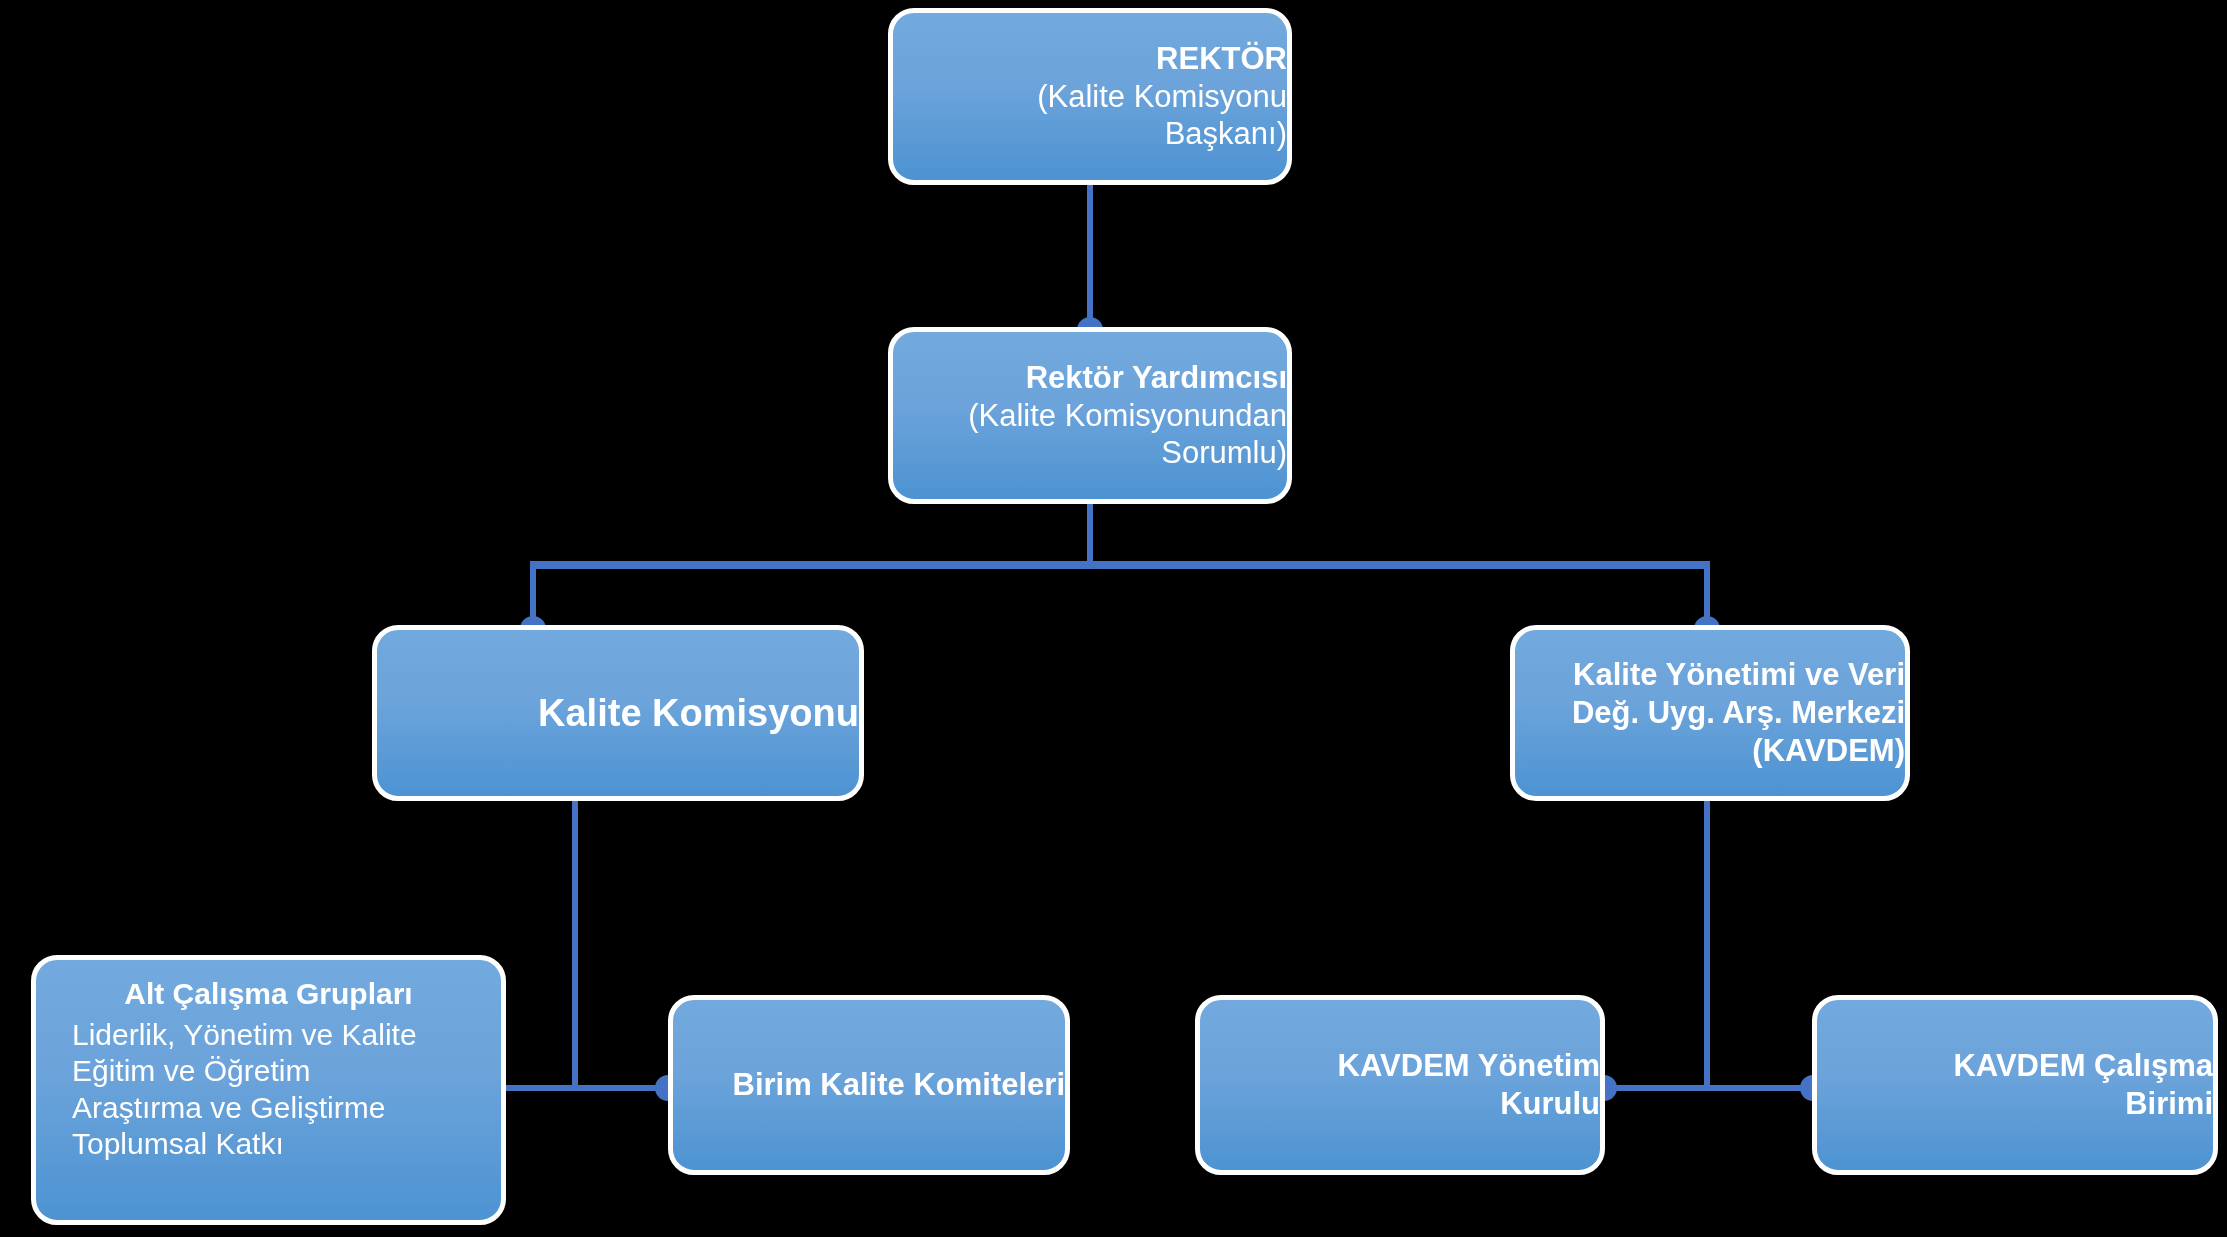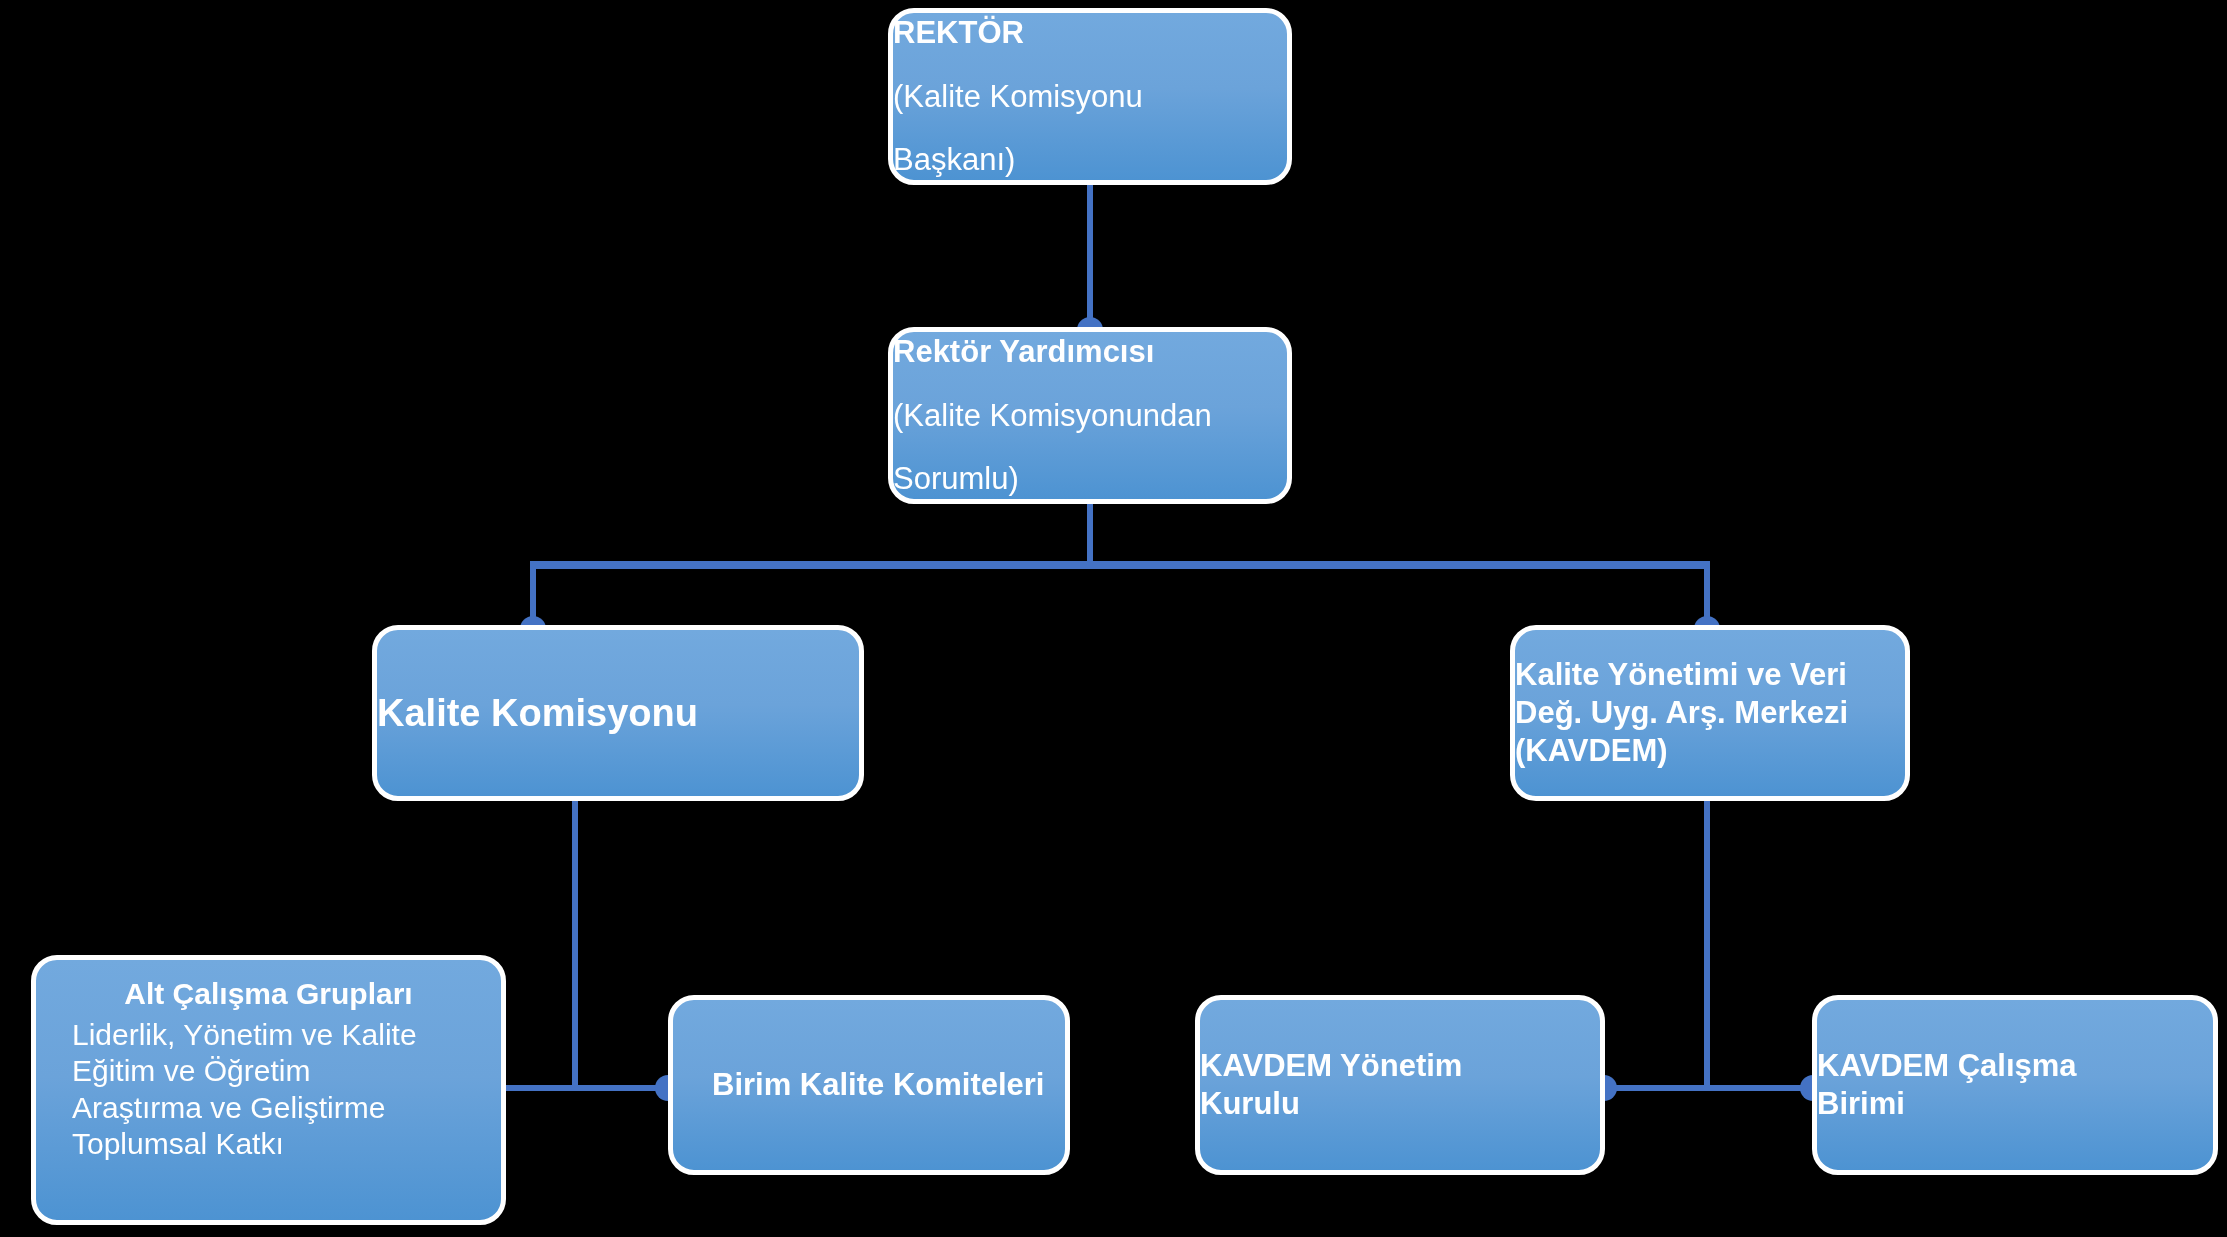--- a/index.html
+++ b/index.html
@@ -24,29 +24,29 @@
   }
 
   
   .node {
     position:absolute;
     border-radius:26px;
     background:linear-gradient(to bottom, #72A9DE 0%, #6BA3DA 45%, #4D93D2 100%);
     border:5px solid #FFFFFF;
     display:flex;
     flex-direction:column;
-    align-items:flex-start;
+    align-items:flex-end;
     justify-content:center;
     text-align:center;
     color:#FFFFFF;
     line-height:1.22;
     z-index:3;
   }
   .node .ttl     { font-weight:bold; }
-  .node .sub     { font-weight:normal;margin-top:26px; }
+  .node .sub     { font-weight:normal; }
 
   
   #n-rektor        { left:888px;  top:8px;    width:404px; height:177px; font-size:31px; }
   #n-rektor-yrd    { left:888px;  top:327px;  width:404px; height:177px; font-size:31px; }
   #n-komisyon      { left:372px;  top:625px;  width:492px; height:176px; font-size:38px; }
   #n-kavdem        { left:1510px; top:625px;  width:400px; height:176px; font-size:31px; }
   #n-altgrup       { left:12px;   top:955px;  width:475px; height:270px; font-size:30px;
                      justify-content:flex-start; padding:16px 18px 0 18px;margin-left:19px; }
   #n-birim         { left:668px;  top:995px;  width:402px; height:180px; font-size:31px;padding-left:39px; }
   #n-kav-yk        { left:1195px; top:995px;  width:410px; height:180px; font-size:31px; }

